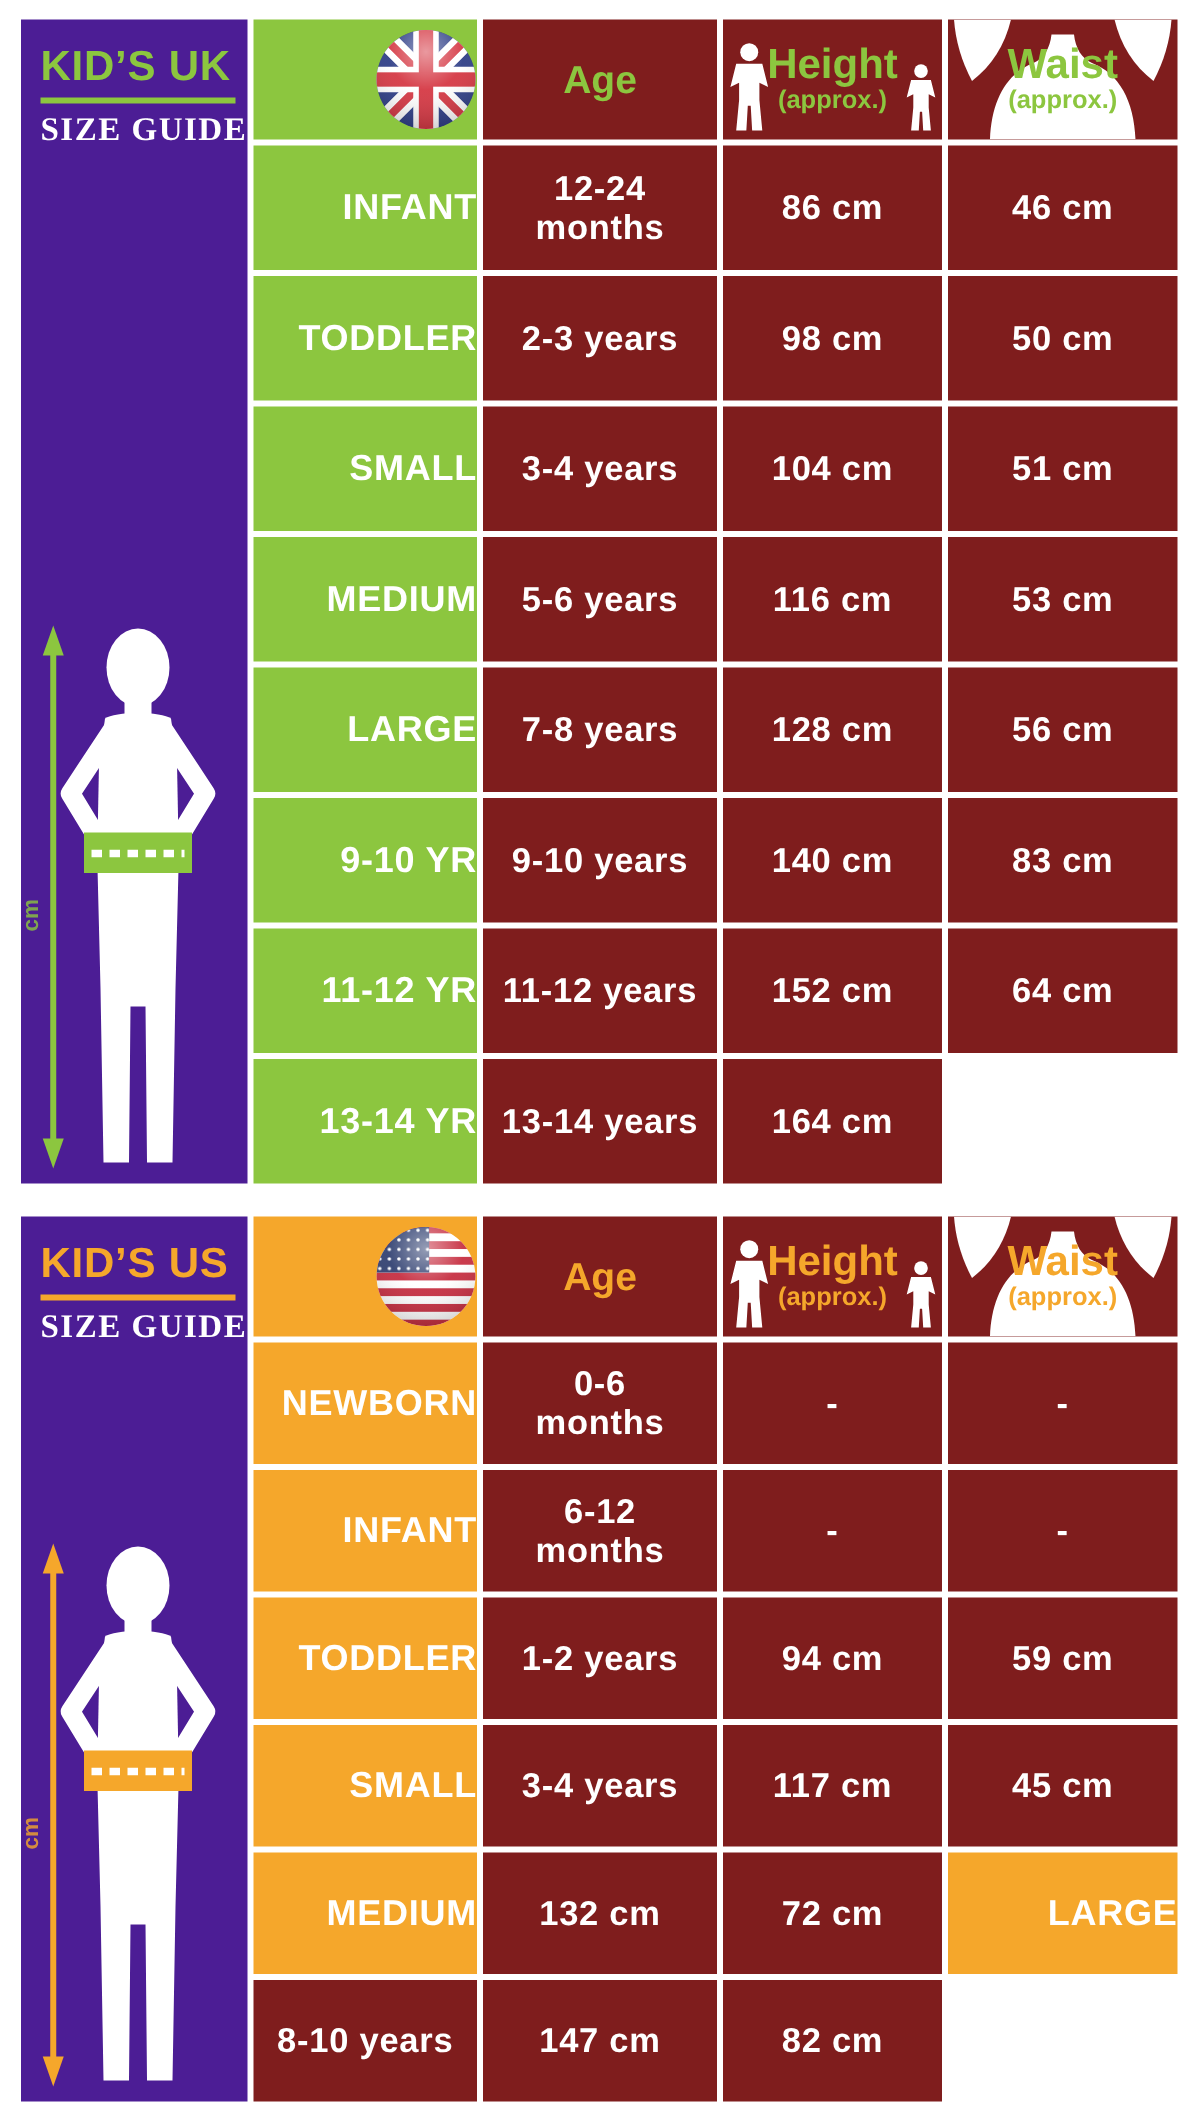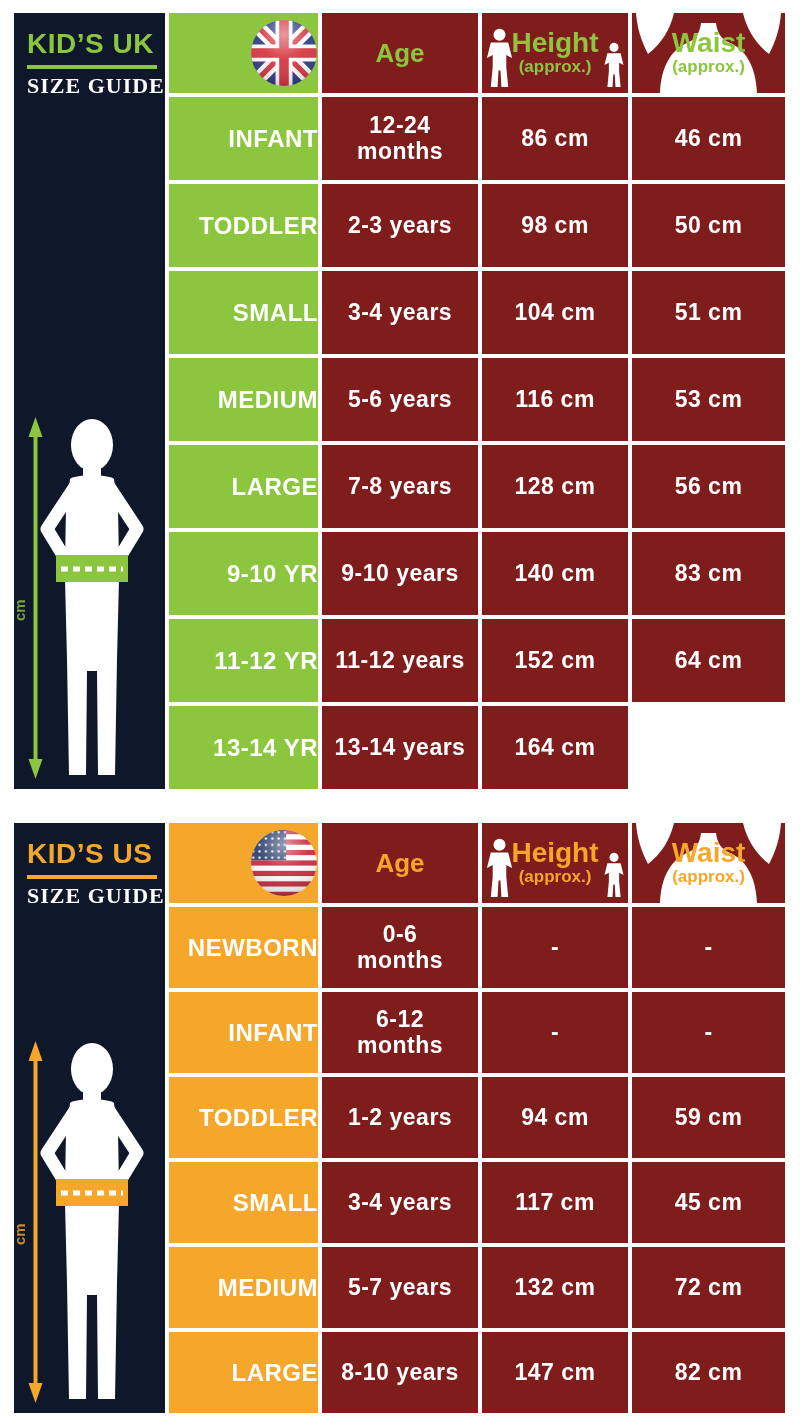--- a/index.html
+++ b/index.html
@@ -10,25 +10,25 @@
     font-family:"Liberation Sans", sans-serif;
     font-weight:bold;
     -webkit-font-smoothing:antialiased;
   }
   .section {
     display:grid;
     grid-template-columns:151px 149px 156px 146px 153px;
     gap:4px;
   }
   .section.uk { grid-template-rows:80px repeat(8, 83px); --accent:#8CC63F; }
-  .section.us { grid-template-rows:80px repeat(6, 81px); --accent:#F5A72B; margin-top:34px; }
+  .section.us { grid-template-rows:80px repeat(6, 81px); --accent:#F5A72B; margin-top:22px; }
 
   .sidebar {
     grid-row:1 / -1;
-    background:#0f172a;
+    background:#4c1d95;
     position:relative;
     overflow:hidden;
   }
   .sidebar-title { padding:16px 8px 0 13px; line-height:1.04; }
   .title-main {
     color:var(--accent);
     font-size:28px;
     letter-spacing:0.5px;
     white-space:nowrap;
   }
@@ -372,23 +372,20 @@
       <span class="value-text">117 cm</span>
     </div>
   <div class="cell gray-bg">
       <span class="value-text">45 cm</span>
     </div>
 
   <div class="cell accent-bg">
       <span class="size-label">MEDIUM</span>
     </div>
   <div class="cell gray-bg">
-      <span class="value-text">5-7 years</span>
-    </div>
-  <div class="cell gray-bg">
       <span class="value-text">132 cm</span>
     </div>
   <div class="cell gray-bg">
       <span class="value-text">72 cm</span>
     </div>
 
   <div class="cell accent-bg">
       <span class="size-label">LARGE</span>
     </div>
   <div class="cell gray-bg">

